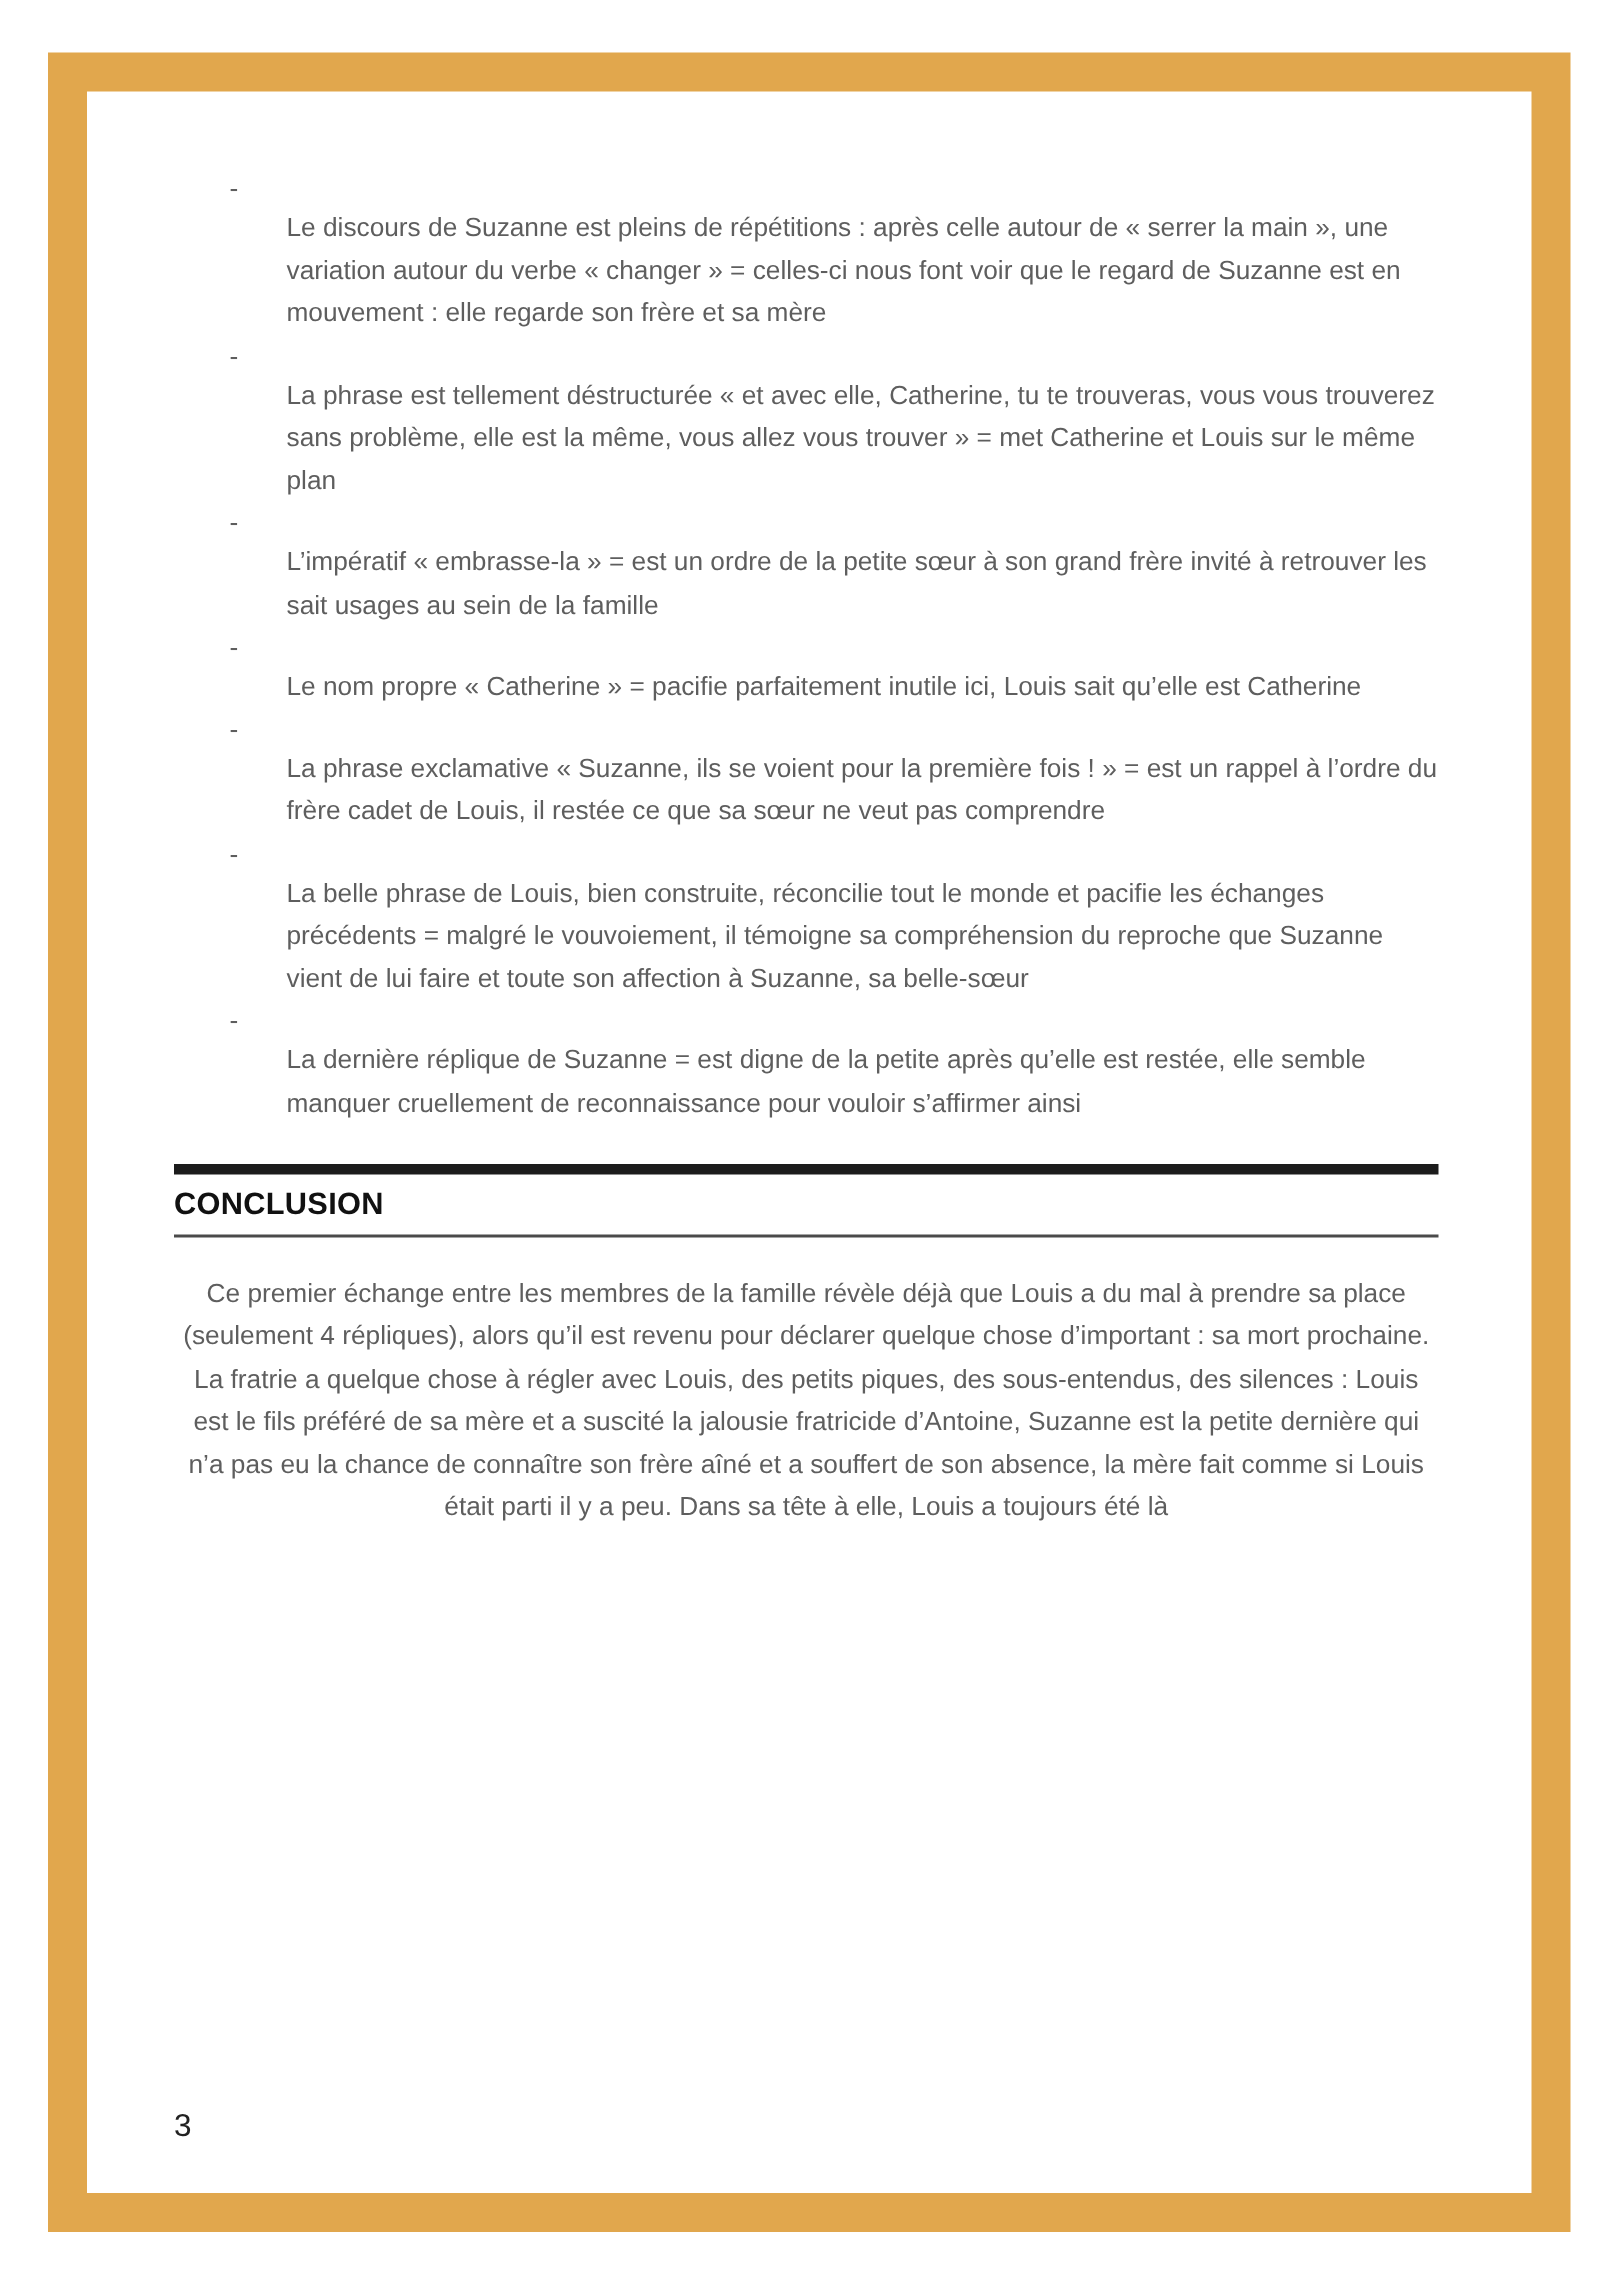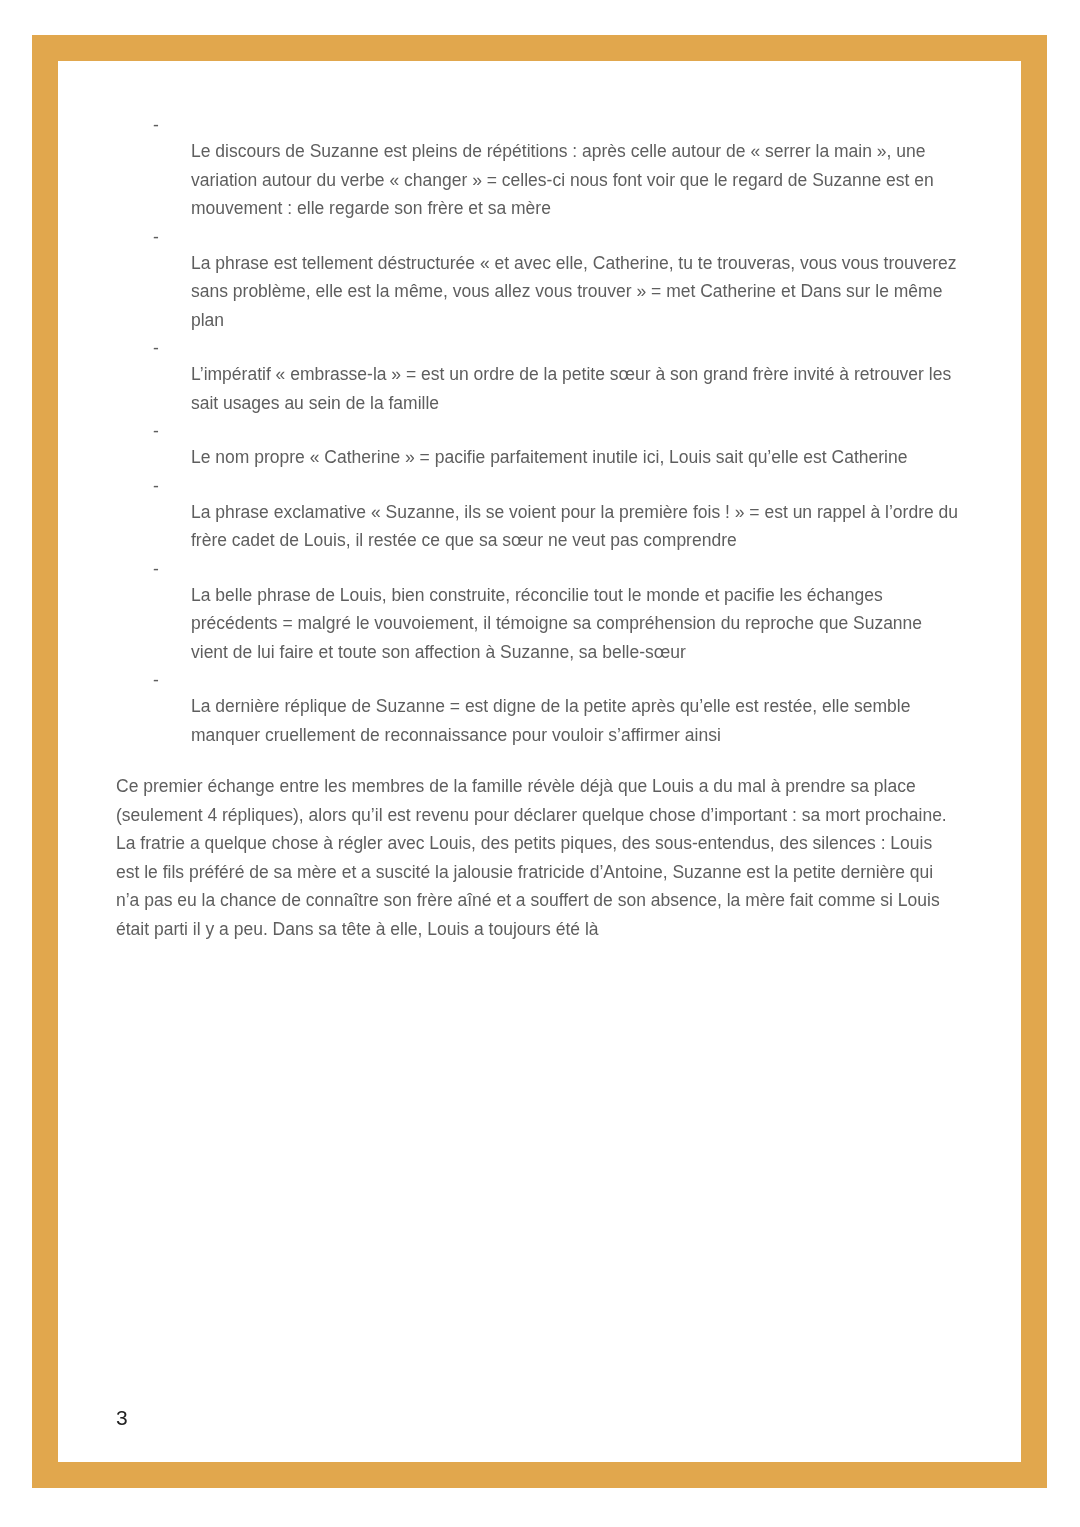--- a/index.html
+++ b/index.html
@@ -59,20 +59,21 @@
   }
   .conclusion-title {
     margin: 0;
     font-size: 20.5px;
     font-weight: bold;
     color: #111111;
     letter-spacing: 0.2px;
   }
   .conclusion-paragraph {
     margin: 23px 0 0 0;
+    text-align: center;
   }
   .page-number {
     position: absolute;
     left: 58px;
     bottom: 30px;
     font-size: 21px;
     color: #222222;
   }
 </style>
 </head>
@@ -81,21 +82,21 @@
 <div class="frame">
   <div class="content">
 
     <div class="bullets">
       <div class="bullet">
         <span class="dash">-</span>
         <span class="bullet-text">Le discours de Suzanne est pleins de répétitions : après celle autour de « serrer la main », une variation autour du verbe « changer » = celles-ci nous font voir que le regard de Suzanne est en mouvement : elle regarde son frère et sa mère</span>
       </div>
       <div class="bullet">
         <span class="dash">-</span>
-        <span class="bullet-text">La phrase est tellement déstructurée « et avec elle, Catherine, tu te trouveras, vous vous trouverez sans problème, elle est la même, vous allez vous trouver » = met Catherine et Dans sur le même plan</span>
+        <span class="bullet-text">La phrase est tellement déstructurée « et avec elle, Catherine, tu te trouveras, vous vous trouverez sans problème, elle est la même, vous allez vous trouver » = met Catherine et Louis sur le même plan</span>
       </div>
       <div class="bullet">
         <span class="dash">-</span>
         <span class="bullet-text">L’impératif « embrasse-la » = est un ordre de la petite sœur à son grand frère invité à retrouver les sait usages au sein de la famille</span>
       </div>
       <div class="bullet">
         <span class="dash">-</span>
         <span class="bullet-text">Le nom propre « Catherine » = pacifie parfaitement inutile ici, Louis sait qu’elle est Catherine</span>
       </div>
       <div class="bullet">
@@ -105,19 +106,22 @@
       <div class="bullet">
         <span class="dash">-</span>
         <span class="bullet-text">La belle phrase de Louis, bien construite, réconcilie tout le monde et pacifie les échanges précédents = malgré le vouvoiement, il témoigne sa compréhension du reproche que Suzanne vient de lui faire et toute son affection à Suzanne, sa belle-sœur</span>
       </div>
       <div class="bullet">
         <span class="dash">-</span>
         <span class="bullet-text">La dernière réplique de Suzanne = est digne de la petite après qu’elle est restée, elle semble manquer cruellement de reconnaissance pour vouloir s’affirmer ainsi</span>
       </div>
     </div>
 
+    <div class="conclusion-header">
+      <h2 class="conclusion-title">CONCLUSION</h2>
+    </div>
 
     <p class="conclusion-paragraph">Ce premier échange entre les membres de la famille révèle déjà que Louis a du mal à prendre sa place (seulement 4 répliques), alors qu’il est revenu pour déclarer quelque chose d’important : sa mort prochaine. La fratrie a quelque chose à régler avec Louis, des petits piques, des sous-entendus, des silences : Louis est le fils préféré de sa mère et a suscité la jalousie fratricide d’Antoine, Suzanne est la petite dernière qui n’a pas eu la chance de connaître son frère aîné et a souffert de son absence, la mère fait comme si Louis était parti il y a peu. Dans sa tête à elle, Louis a toujours été là</p>
 
     <div class="page-number">3</div>
 
   </div>
 </div>
 
 </body></html>

